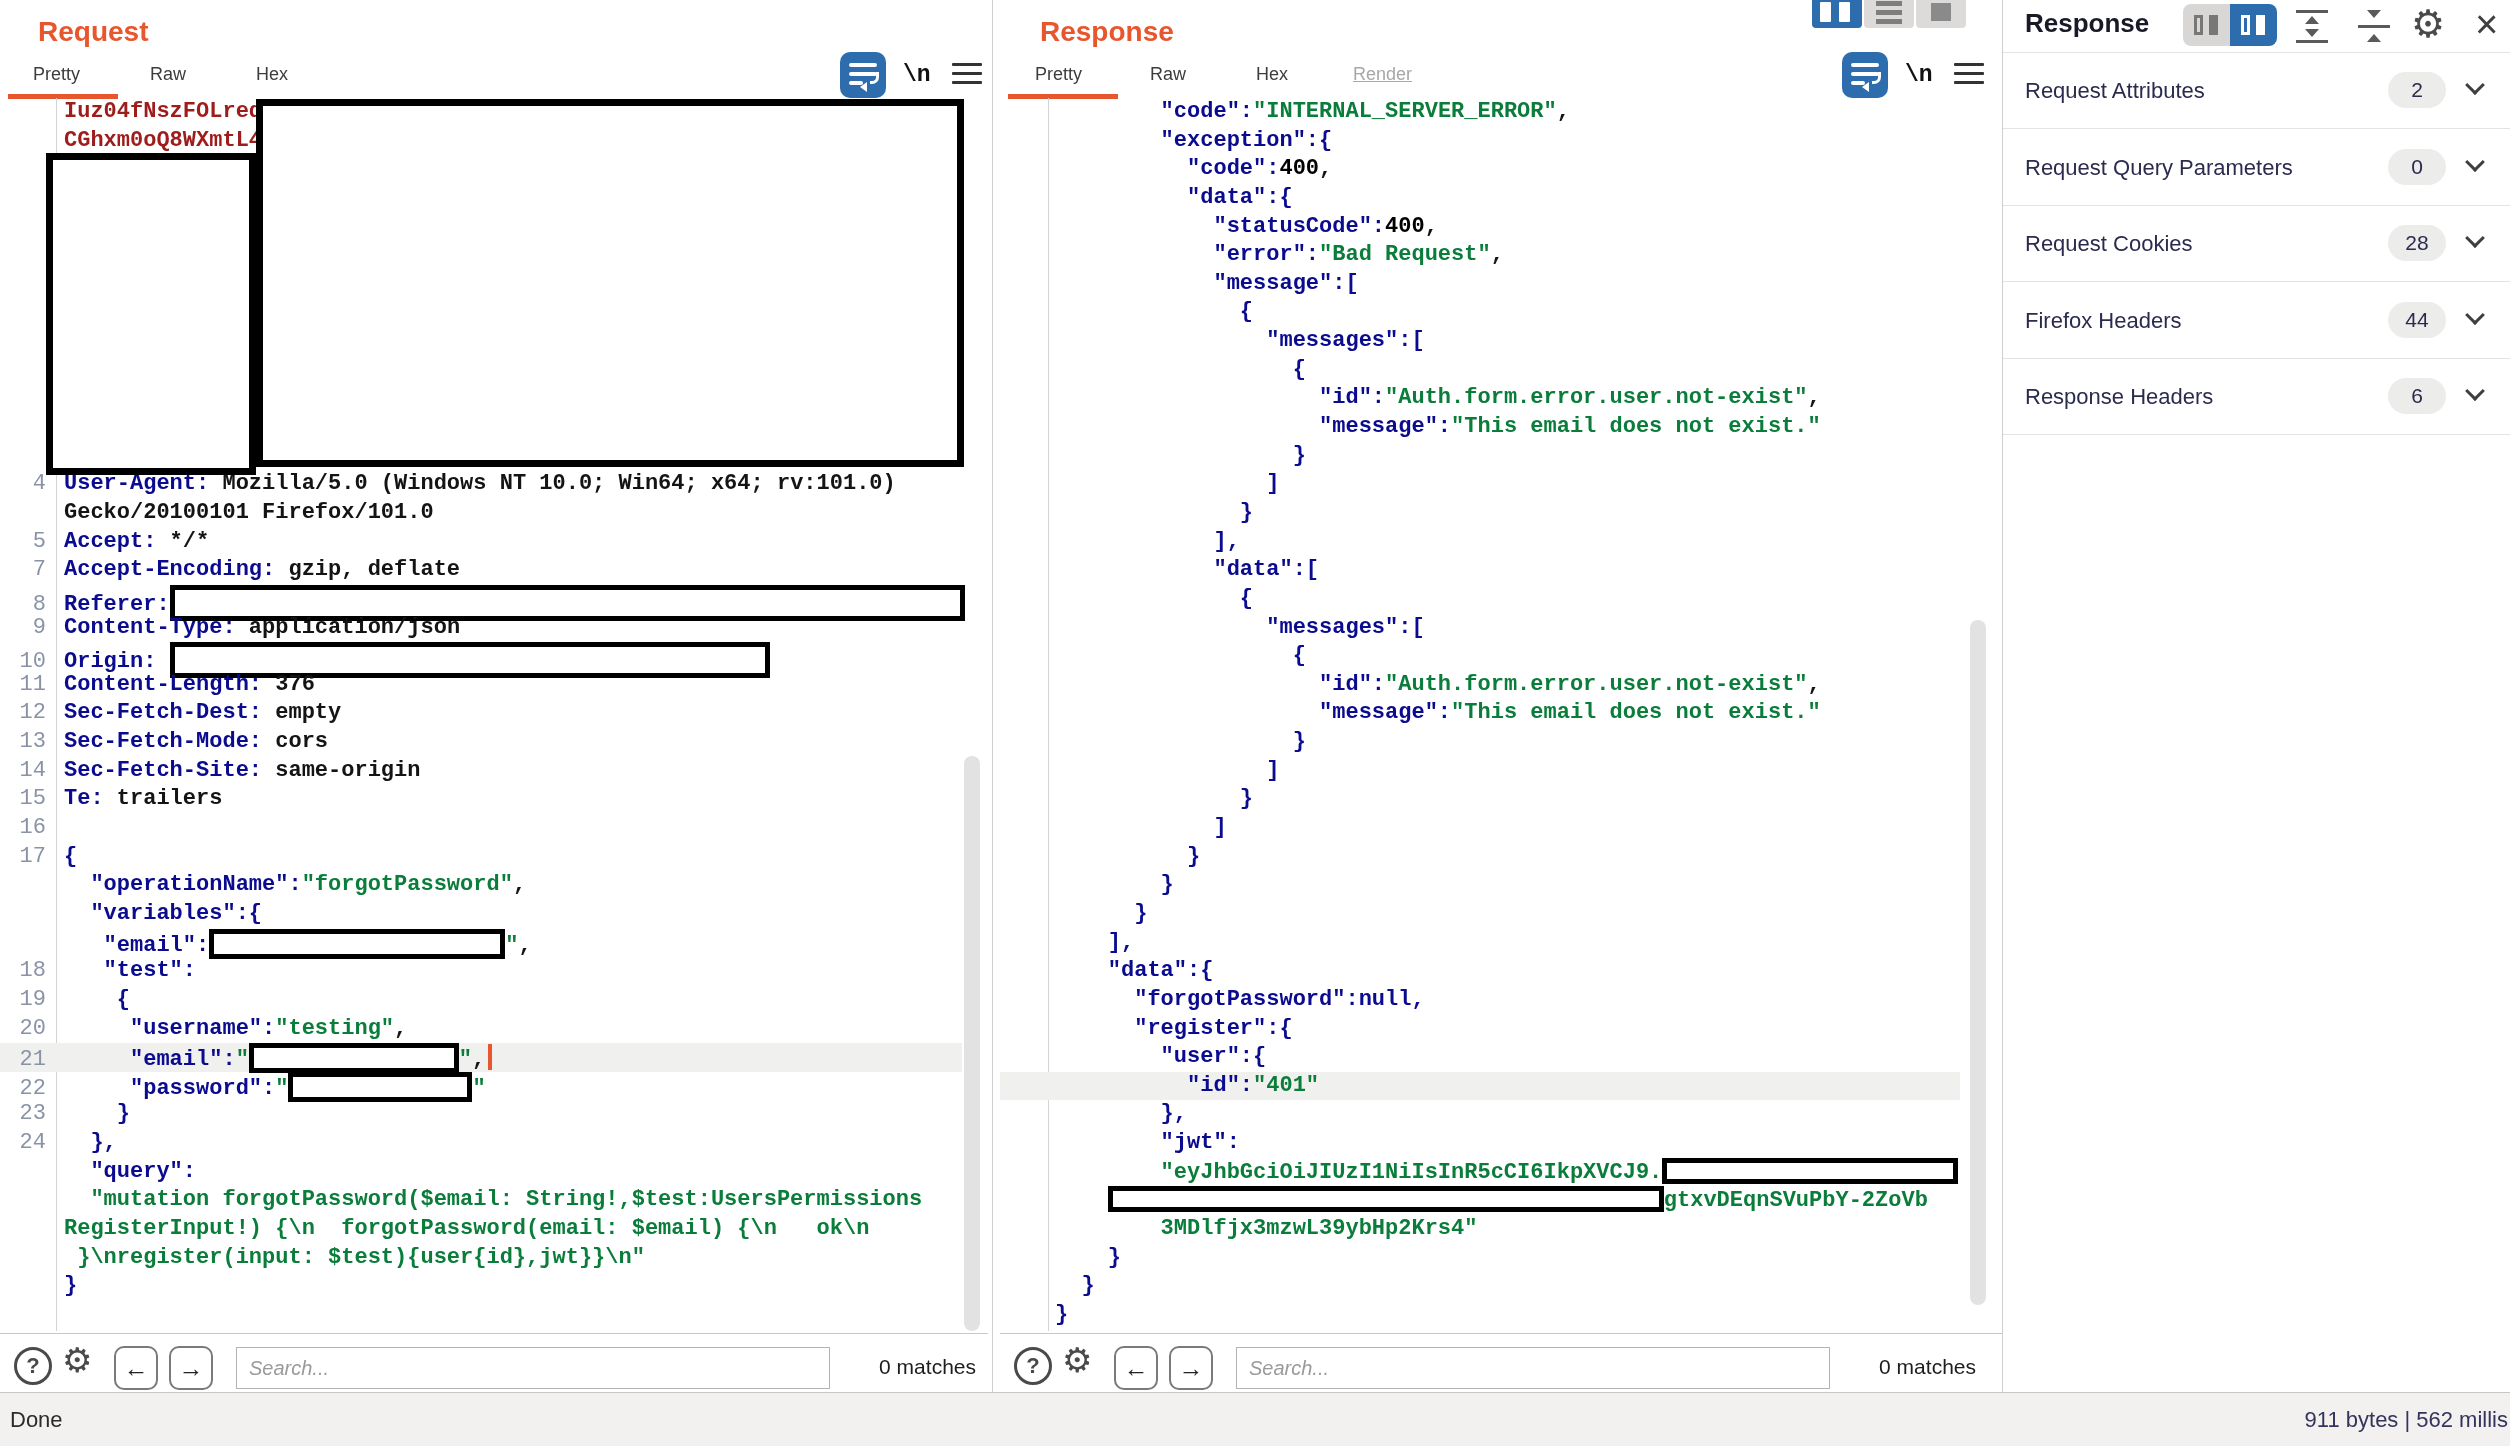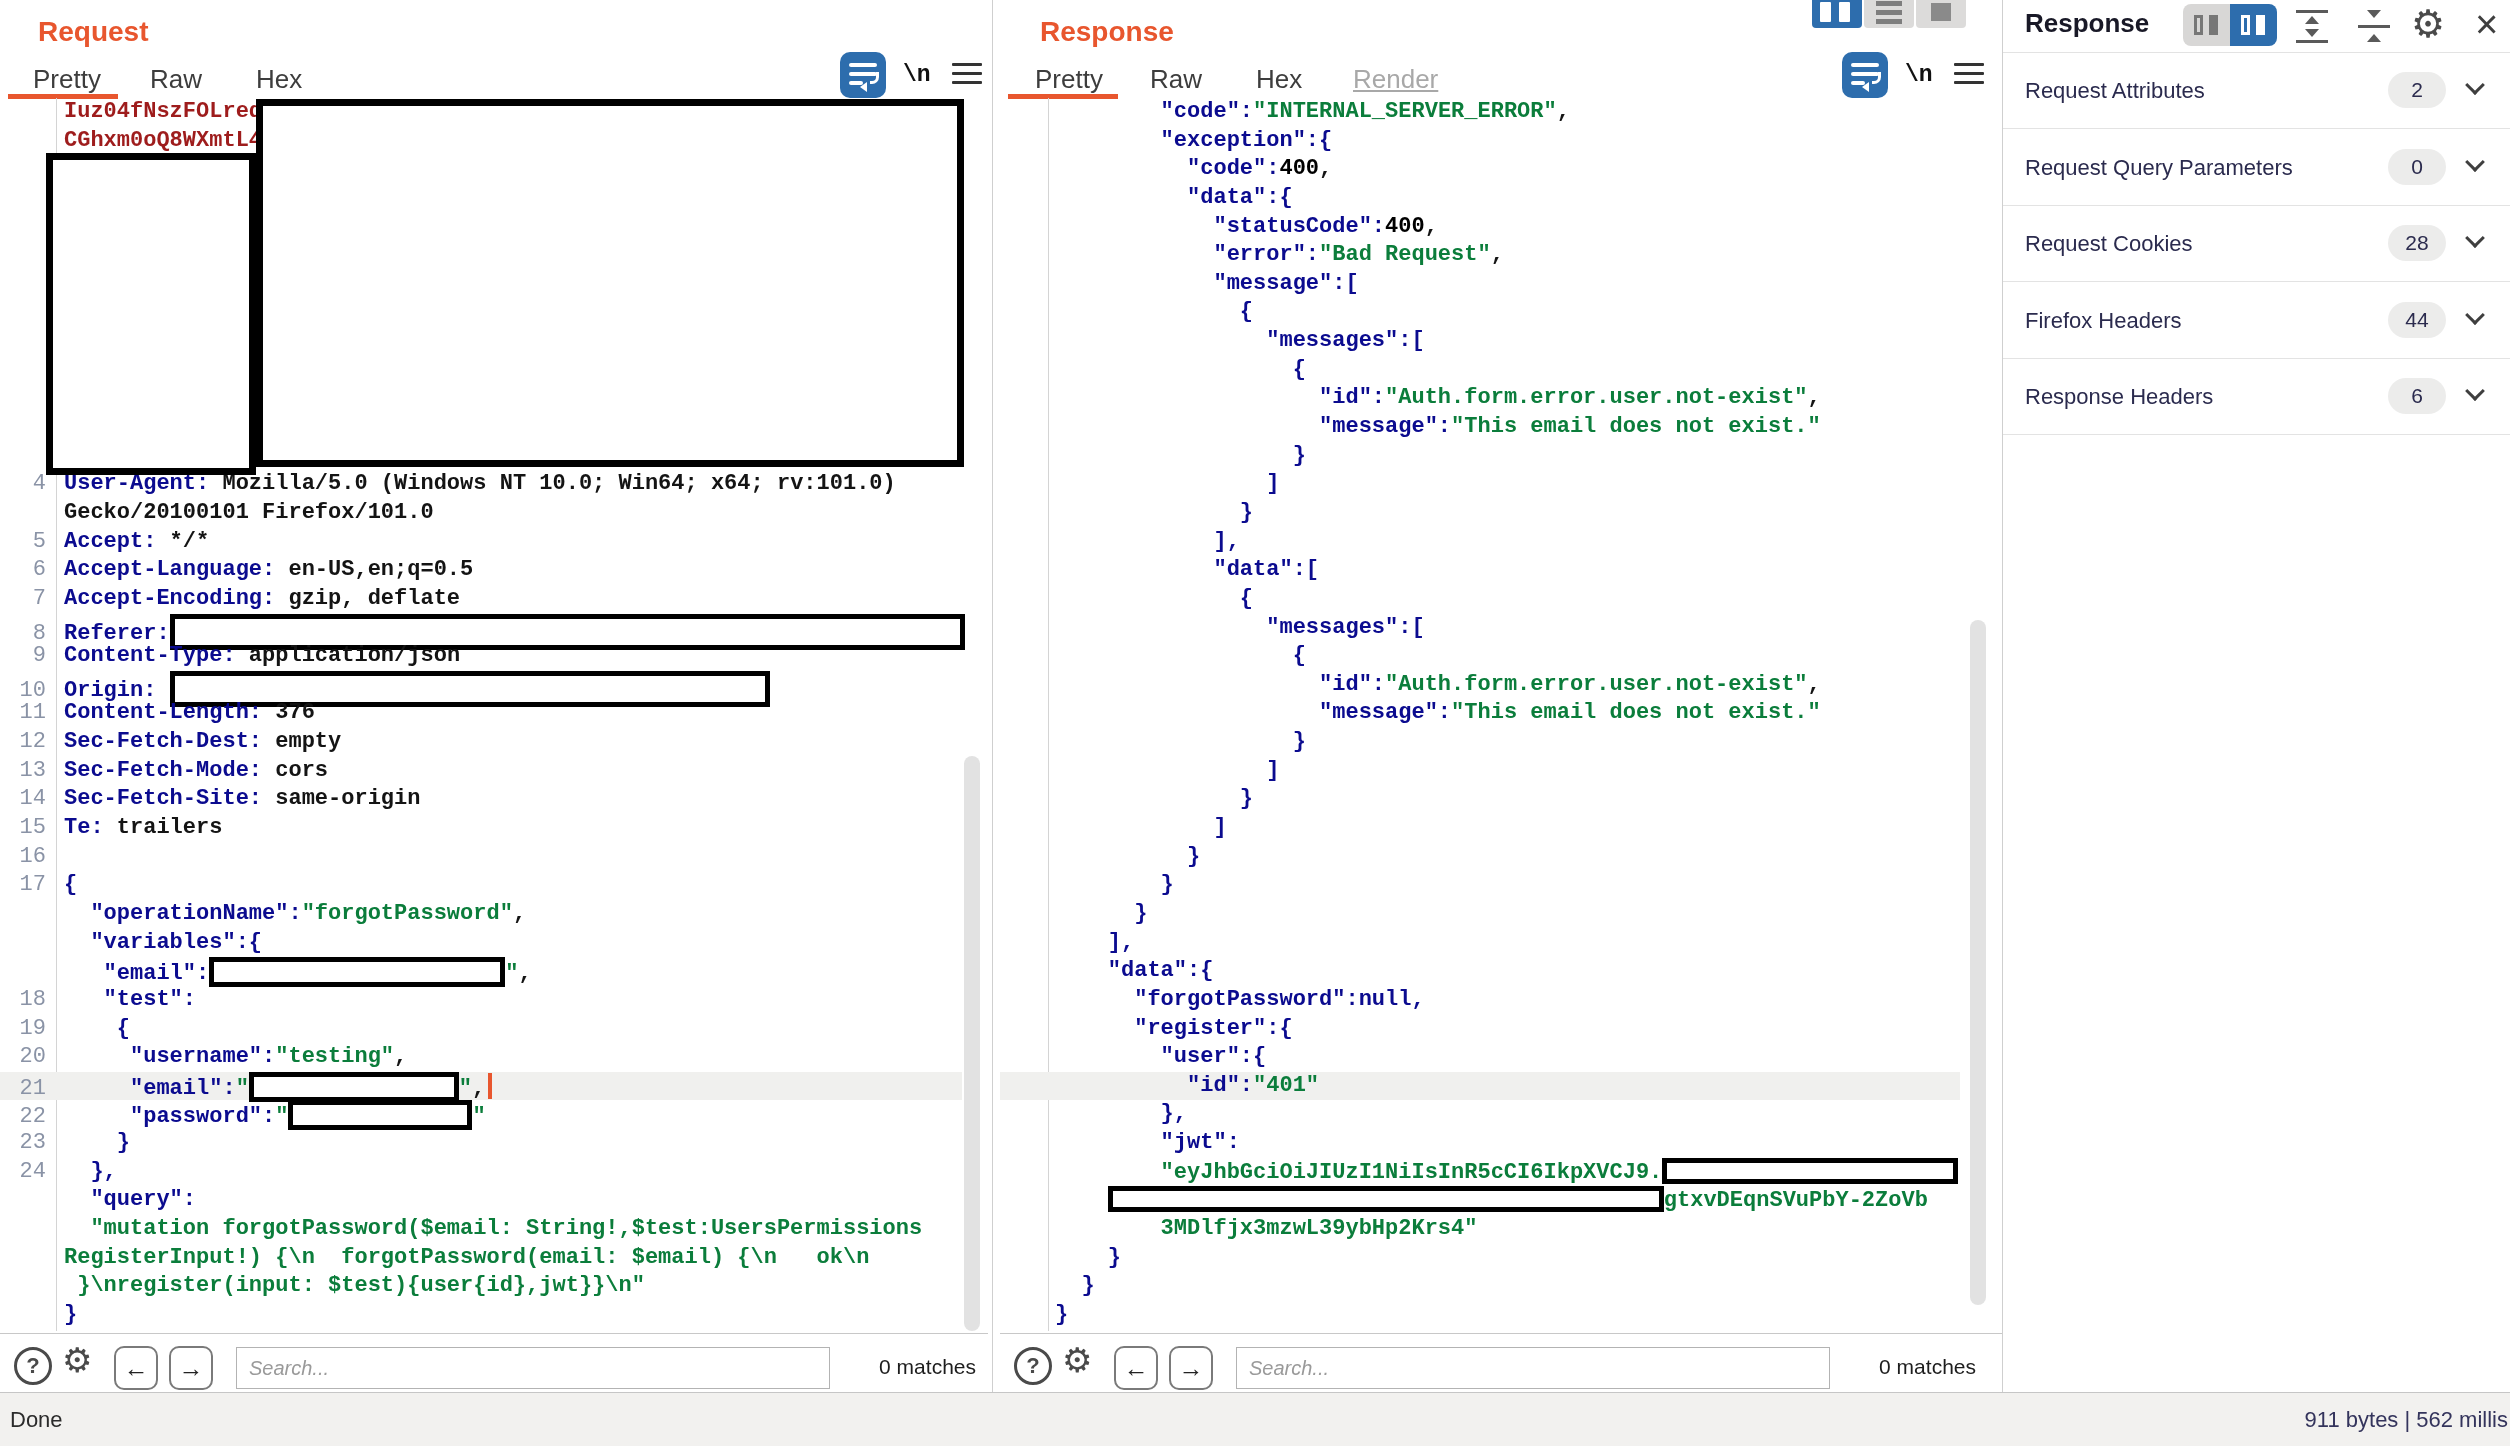--- a/index.html
+++ b/index.html
@@ -8,21 +8,21 @@
 
   
   .panel { position:absolute; top:0; height:1136px; background:#fff; }
   #req-panel  { left:0;    width:988px;  }
   #resp-panel { left:1000px; width:1002px; }
   #inspector  { left:2003px; width:507px; }
   .vdiv { position:absolute; top:0; height:1392px; width:1px; background:#cfcfcf; }
 
   .ptitle { position:absolute; top:16px; left:38px; font-size:28px; font-weight:bold; color:#e8562e; }
   .tabs { position:absolute; top:64px; left:0; height:34px; width:100%; }
-  .tab { position:absolute; top:0; font-size:26px; color:#3d3d3d; cursor:default; }
+  .tab { position:absolute; top:0; font-size:18px; color:#3d3d3d; cursor:default; }
   .tab.disabled { color:#a8a8a8; }
   .tab-underline { position:absolute; top:94px; left:8px; width:110px; height:5px; background:#e8562e; }
 
   
   .wrap-btn { position:absolute; top:52px; width:46px; height:46px; border-radius:10px; background:#2d6dad; }
   .wrap-btn .b1,.wrap-btn .b2,.wrap-btn .b3 { position:absolute; left:9px; height:4px; background:#fff; border-radius:2px; }
   .wrap-btn .b1 { top:11px; width:28px; }
   .wrap-btn .b2 { top:20px; width:28px; }
   .wrap-btn .b3 { top:29px; width:14px; }
   .wrap-btn .hook { position:absolute; right:7px; top:20px; width:9px; height:12px;
@@ -138,21 +138,20 @@
       <div class="cl"><span class="ln"></span><span class="lc"></span></div>
       <div class="cl"><span class="ln"></span><span class="lc"></span></div>
       <div class="cl"><span class="ln"></span><span class="lc"></span></div>
       <div class="cl"><span class="ln"></span><span class="lc"></span></div>
       <div class="cl"><span class="ln"></span><span class="lc"></span></div>
       <div class="cl"><span class="ln"></span><span class="lc"></span></div>
       <div class="cl"><span class="ln"></span><span class="lc"></span></div>
       <div class="cl"><span class="ln">4</span><span class="lc"><span class="ck">User-Agent:</span><span class="cb"> Mozilla/5.0 (Windows NT 10.0; Win64; x64; rv:101.0)</span></span></div>
       <div class="cl"><span class="ln"></span><span class="lc"><span class="cb">Gecko/20100101 Firefox/101.0</span></span></div>
       <div class="cl"><span class="ln">5</span><span class="lc"><span class="ck">Accept:</span><span class="cb"> */*</span></span></div>
-      <div class="cl"><span class="ln">6</span><span class="lc"><span class="ck">Accept-Language:</span><span class="cb"> en-US,en;q=0.5</span></span></div>
       <div class="cl"><span class="ln">7</span><span class="lc"><span class="ck">Accept-Encoding:</span><span class="cb"> gzip, deflate</span></span></div>
       <div class="cl"><span class="ln">8</span><span class="lc"><span class="ck">Referer:</span><span class="rbox" style="width: 795px; height: 36px; vertical-align: -11px;"></span></span></div>
       <div class="cl"><span class="ln">9</span><span class="lc"><span class="ck">Content-Type:</span><span class="cb"> application/json</span></span></div>
       <div class="cl"><span class="ln">10</span><span class="lc"><span class="ck">Origin:</span><span class="cb"> </span><span class="rbox" style="width: 600px; height: 36px; vertical-align: -11px;"></span></span></div>
       <div class="cl"><span class="ln">11</span><span class="lc"><span class="ck">Content-Length:</span><span class="cb"> 376</span></span></div>
       <div class="cl"><span class="ln">12</span><span class="lc"><span class="ck">Sec-Fetch-Dest:</span><span class="cb"> empty</span></span></div>
       <div class="cl"><span class="ln">13</span><span class="lc"><span class="ck">Sec-Fetch-Mode:</span><span class="cb"> cors</span></span></div>
       <div class="cl"><span class="ln">14</span><span class="lc"><span class="ck">Sec-Fetch-Site:</span><span class="cb"> same-origin</span></span></div>
       <div class="cl"><span class="ln">15</span><span class="lc"><span class="ck">Te:</span><span class="cb"> trailers</span></span></div>
       <div class="cl"><span class="ln">16</span><span class="lc"></span></div>

